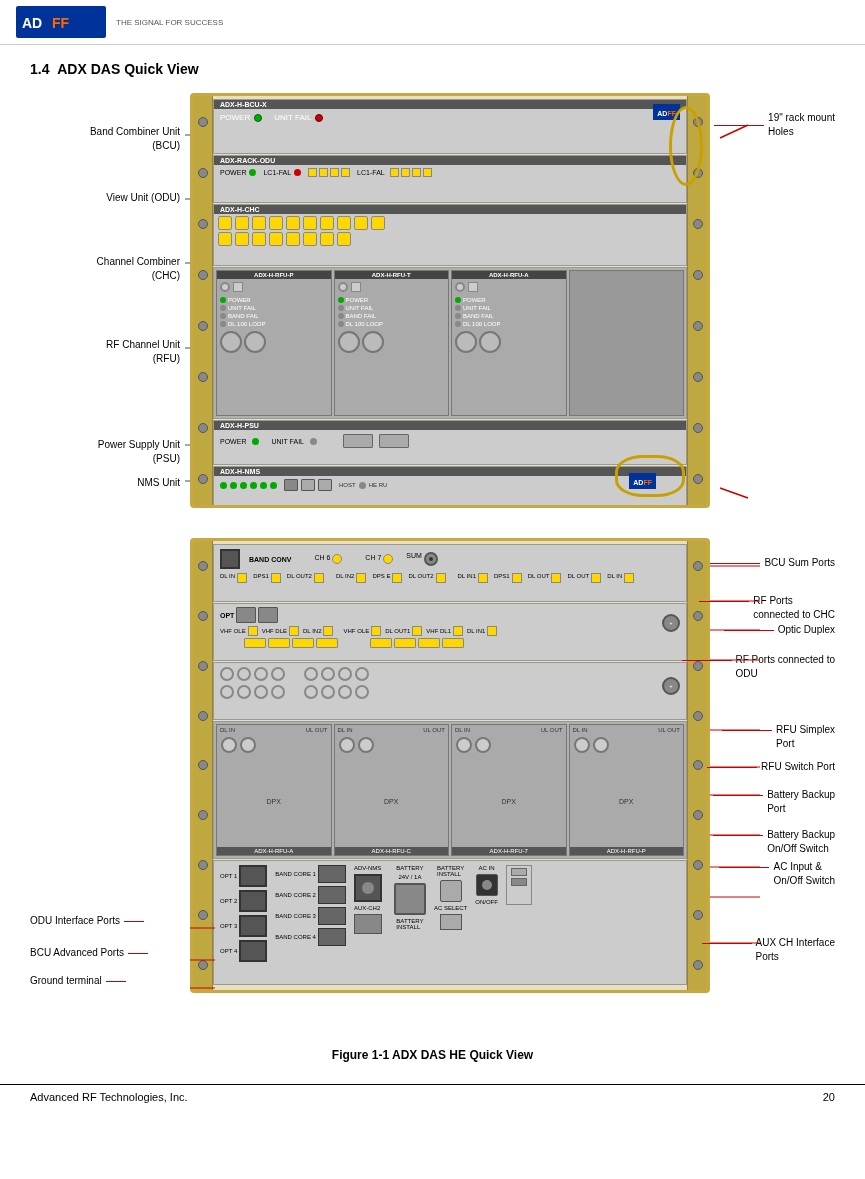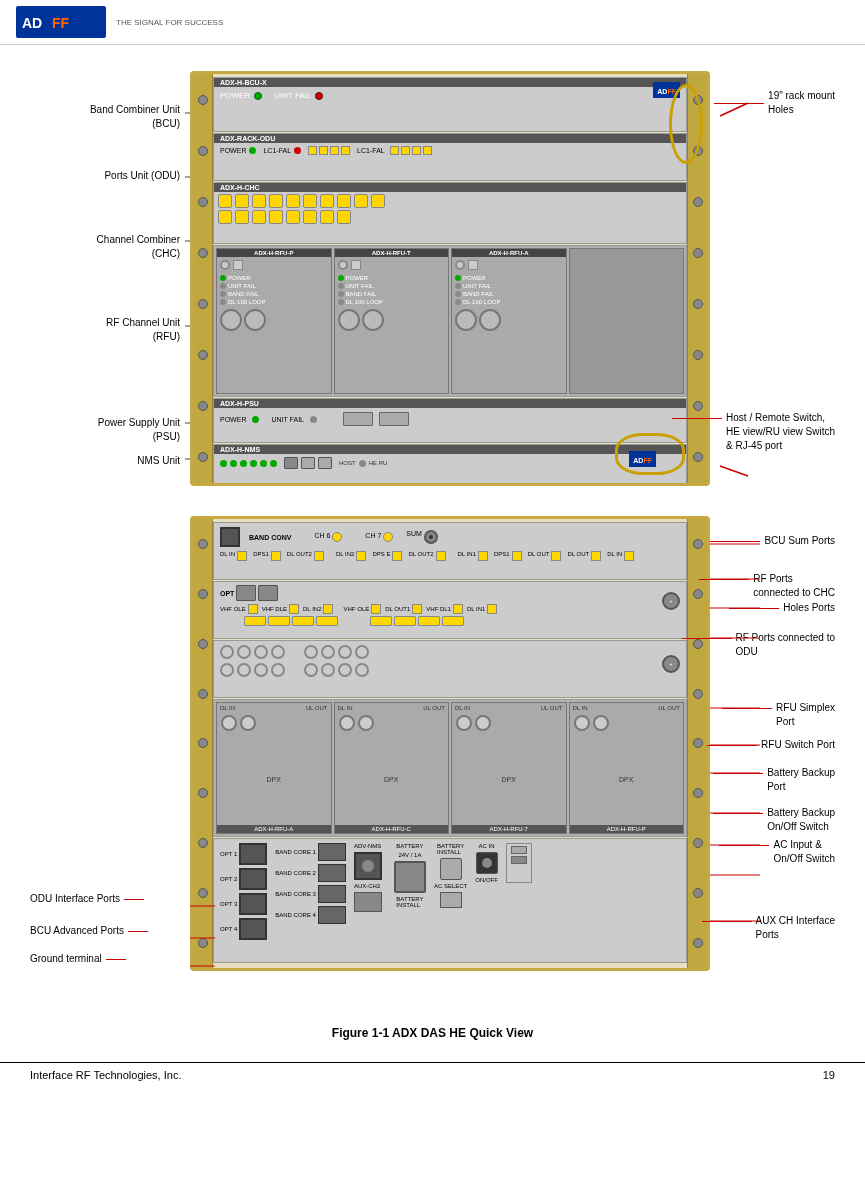--- a/index.html
+++ b/index.html
@@ -27,25 +27,28 @@
           <text x="6" y="22" fill="#fff" font-size="14" font-weight="900" font-family="Arial">AD</text>
           <text x="36" y="22" fill="#ff6600" font-size="14" font-weight="900" font-family="Arial">FF</text>
         </svg>
       </div>
       <div style="font-size:8px; color:#555; margin-left:4px;">THE SIGNAL FOR SUCCESS</div>
     </div>
   </div>
 
   <div style="padding:16px 30px 10px 30px;">
 
+    <div style="font-size:14px; font-weight:bold; margin-bottom:6px;">
+      <span>1.4</span>&nbsp;&nbsp;<span>ADX DAS Quick View</span>
+    </div>
 
     <div style="position:relative; height:430px; margin-bottom:15px;">
 
       <div style="position:absolute; left:20px; top:42px; width:130px; text-align:right; font-size:10px; line-height:1.4;">Band Combiner Unit<br>(BCU)</div>
-      <div style="position:absolute; left:20px; top:108px; width:130px; text-align:right; font-size:10px; line-height:1.4;">Ports Unit (ODU)</div>
+      <div style="position:absolute; left:20px; top:108px; width:130px; text-align:right; font-size:10px; line-height:1.4;">View Unit (ODU)</div>
       <div style="position:absolute; left:20px; top:172px; width:130px; text-align:right; font-size:10px; line-height:1.4;">Channel Combiner<br>(CHC)</div>
       <div style="position:absolute; left:20px; top:255px; width:130px; text-align:right; font-size:10px; line-height:1.4;">RF Channel Unit<br>(RFU)</div>
       <div style="position:absolute; left:20px; top:355px; width:130px; text-align:right; font-size:10px; line-height:1.4;">Power Supply Unit<br>(PSU)</div>
       <div style="position:absolute; left:20px; top:393px; width:130px; text-align:right; font-size:10px; line-height:1.4;">NMS Unit</div>
 
       <svg style="position:absolute;top:0;left:0;width:100%;height:100%;pointer-events:none;" width="800" height="430">
 
         <line x1="155" y1="52" x2="175" y2="52" stroke="#000" stroke-width="0.7"></line>
 
         <line x1="155" y1="116" x2="175" y2="116" stroke="#000" stroke-width="0.7"></line>
@@ -284,24 +287,20 @@
 
         <div style="position:absolute;right:22px;bottom:8px;width:70px;height:42px;border:3px solid #c8a000;border-radius:40%;pointer-events:none;"></div>
 
       </div>
 
       <div style="position:absolute;right:0;top:28px;display:flex;align-items:center;">
         <div style="width:50px;height:1px;background:#c00;margin-right:4px;"></div>
         <div style="font-size:10px;line-height:1.4;">19" rack mount<br>Holes</div>
       </div>
 
-      <div style="position:absolute;right:0;top:350px;display:flex;align-items:flex-start;">
-        <div style="width:50px;height:1px;background:#c00;margin-right:4px;margin-top:7px;"></div>
-        <div style="font-size:10px;line-height:1.4;">Host / Remote Switch,<br>HE view/RU view Switch<br>&amp; RJ-45 port</div>
-      </div>
 
       <svg style="position:absolute;top:0;left:0;width:100%;height:100%;pointer-events:none;" width="865" height="430">
 
         <line x1="690" y1="55" x2="718" y2="42" stroke="#c00" stroke-width="1.5"></line>
 
         <line x1="690" y1="405" x2="718" y2="415" stroke="#c00" stroke-width="1.5"></line>
       </svg>
 
     </div>
 
@@ -604,21 +603,21 @@
         <div style="font-size:10px;line-height:1.4;">BCU Sum Ports</div>
       </div>
 
       <div style="position:absolute;right:0;top:66px;display:flex;align-items:flex-start;">
         <div style="width:50px;height:1px;background:#c00;margin-right:4px;margin-top:7px;"></div>
         <div style="font-size:10px;line-height:1.4;">RF Ports<br>connected to CHC</div>
       </div>
 
       <div style="position:absolute;right:0;top:95px;display:flex;align-items:flex-start;">
         <div style="width:50px;height:1px;background:#c00;margin-right:4px;margin-top:7px;"></div>
-        <div style="font-size:10px;line-height:1.4;">Holes Ports</div>
+        <div style="font-size:10px;line-height:1.4;">Optic Duplex</div>
       </div>
 
       <div style="position:absolute;right:0;top:125px;display:flex;align-items:flex-start;">
         <div style="width:50px;height:1px;background:#c00;margin-right:4px;margin-top:7px;"></div>
         <div style="font-size:10px;line-height:1.4;">RF Ports connected to<br>ODU</div>
       </div>
 
       <div style="position:absolute;right:0;top:195px;display:flex;align-items:flex-start;">
         <div style="width:50px;height:1px;background:#c00;margin-right:4px;margin-top:7px;"></div>
         <div style="font-size:10px;line-height:1.4;">RFU Simplex<br>Port</div>
@@ -696,17 +695,17 @@
         <line x1="160" y1="460" x2="185" y2="460" stroke="#c00" stroke-width="1"></line>
       </svg>
 
     </div>
 
     <div style="text-align:center;font-size:12px;font-weight:bold;margin-top:10px;margin-bottom:8px;">Figure 1-1      ADX DAS HE Quick View</div>
 
   </div>
 
   <div style="border-top:1.5px solid #000;display:flex;justify-content:space-between;padding:6px 30px;font-size:11px;margin-top:4px;">
-    <div>Interface RF Technologies, Inc.</div>
-    <div>19</div>
+    <div>Advanced RF Technologies, Inc.</div>
+    <div>20</div>
   </div>
 
 </div>
 
 </body></html>

